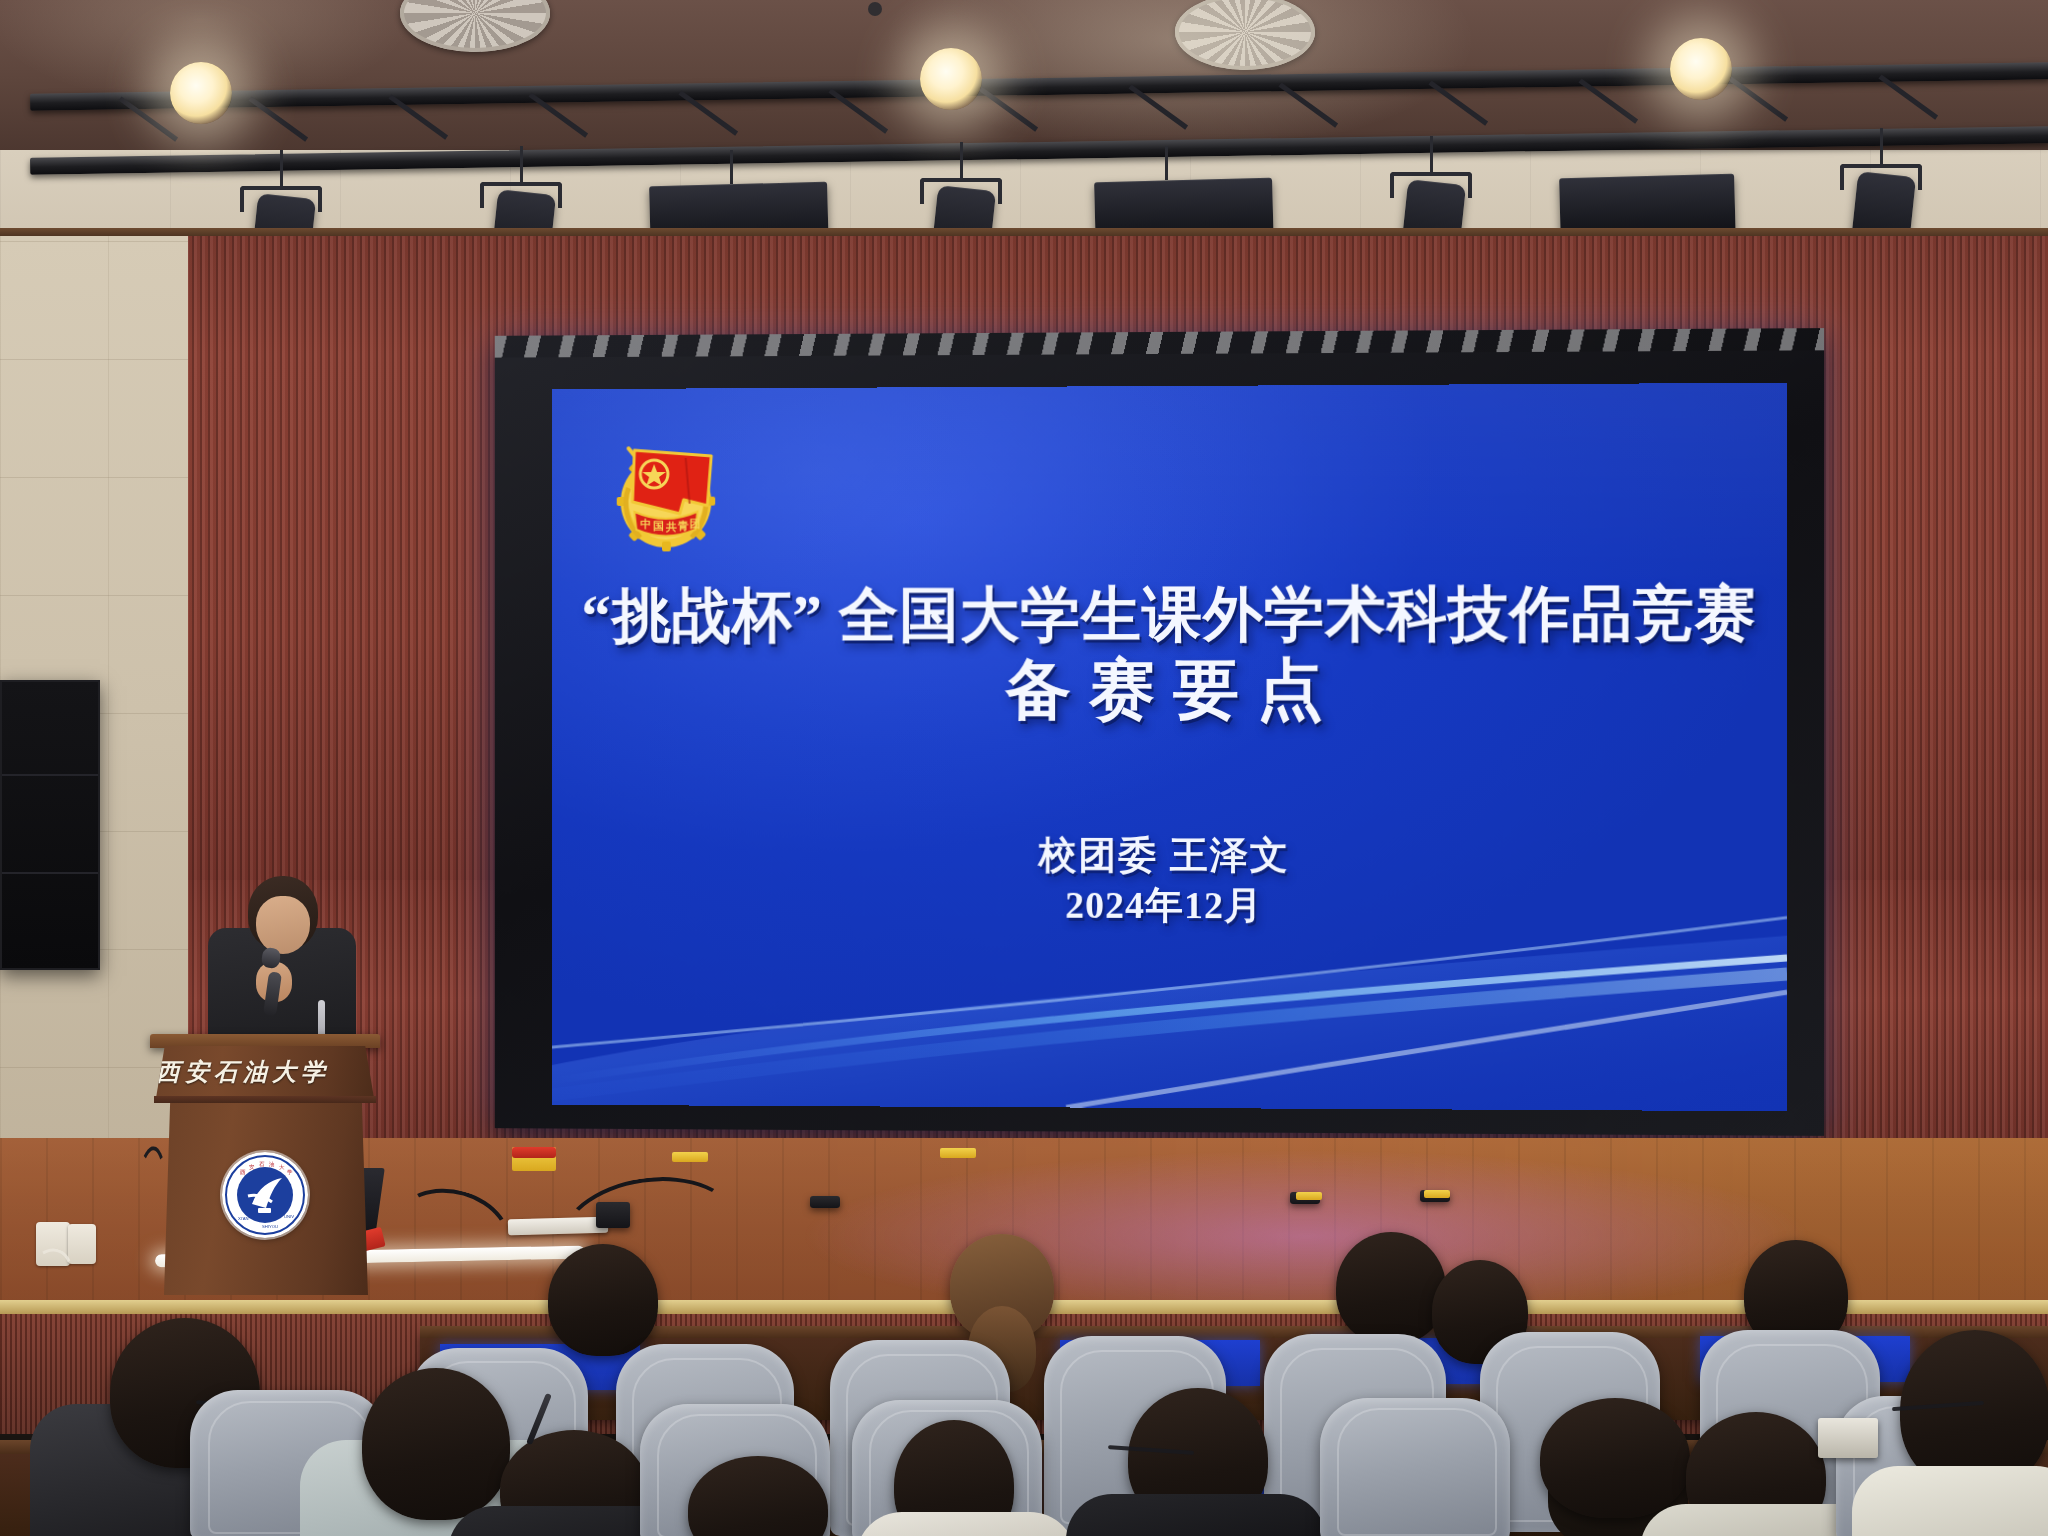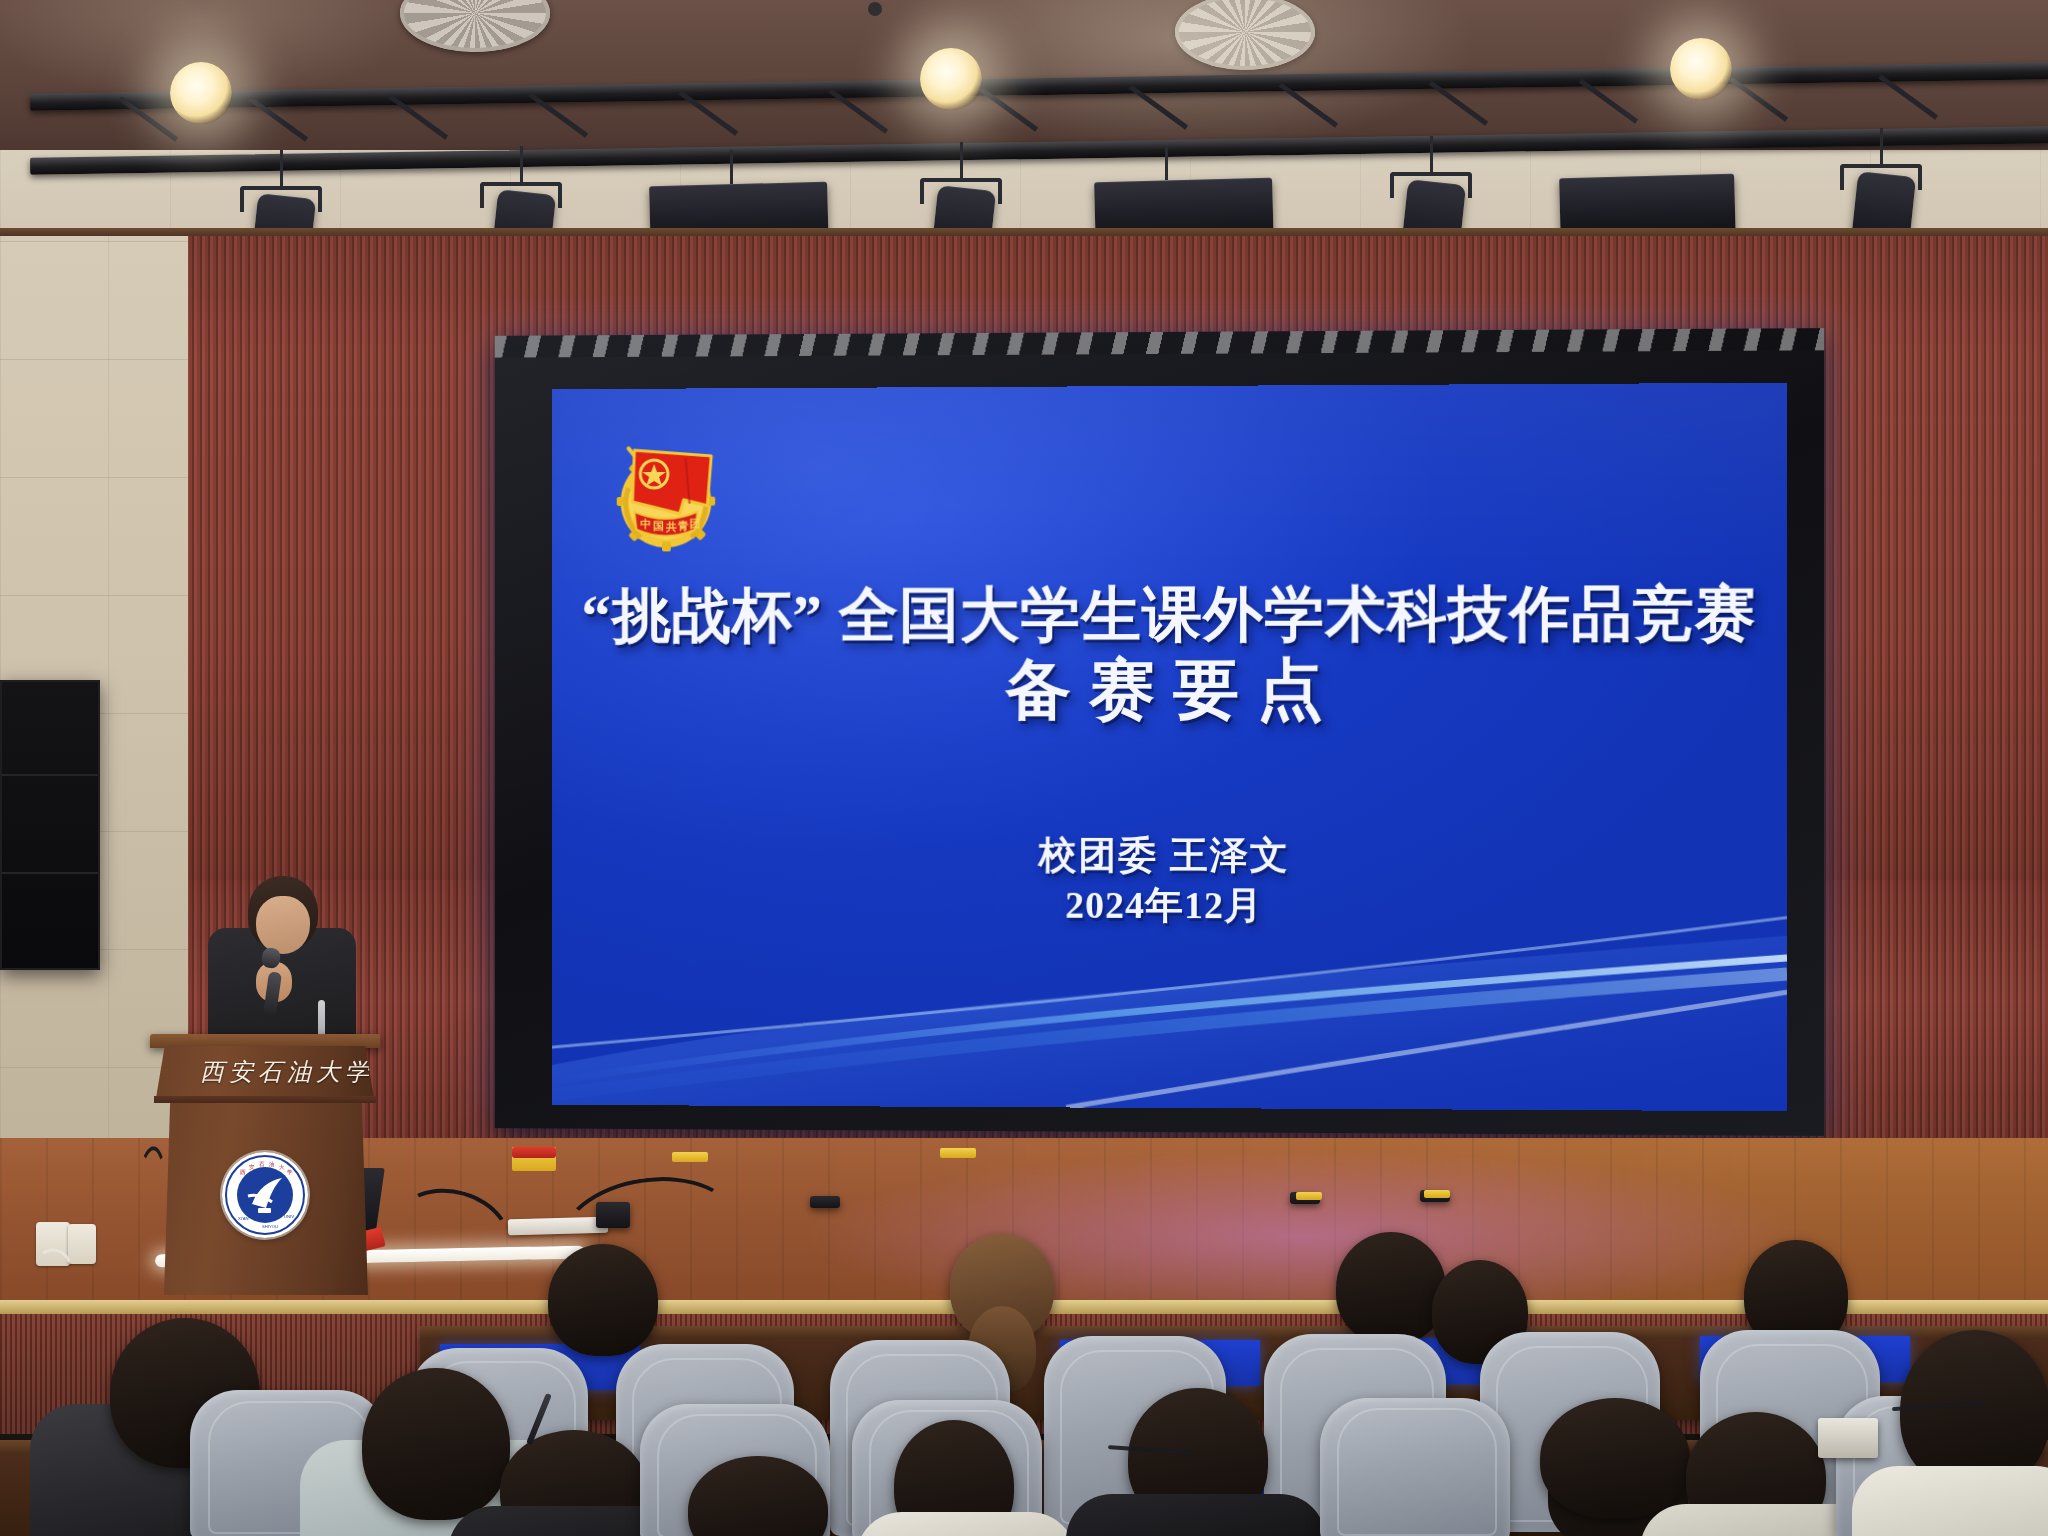--- a/index.html
+++ b/index.html
@@ -233,23 +233,23 @@
   .podium-band{
     position:absolute;
     background:linear-gradient(180deg,#5d3423,#47281a);
   }
   .podium-body{
     position:absolute;
     background:linear-gradient(100deg,#6d4228 0%,#79492c 30%,#5f3822 78%,#4c2c1a 100%);
     box-shadow:0 6px 16px rgba(0,0,0,.5);
   }
   .podium-text{
-    position:absolute; width:100%; text-align:right;
+    position:absolute; width:100%; text-align:left;
     color:#f6f1e4; font-family:"Liberation Serif", serif;
-    font-weight:normal; letter-spacing:5px;
+    font-weight:bold; letter-spacing:5px;
     text-shadow:0 1px 2px rgba(0,0,0,.6);
     white-space:nowrap;
   }
   .podium-logo{
     position:absolute; border-radius:50%;
     background:radial-gradient(circle at 50% 50%, #ffffff 0 38%, #ffffff 38% 100%);
     box-shadow:0 0 0 2px rgba(255,255,255,.5), 0 2px 6px rgba(0,0,0,.4);
     overflow:hidden;
   }
 

